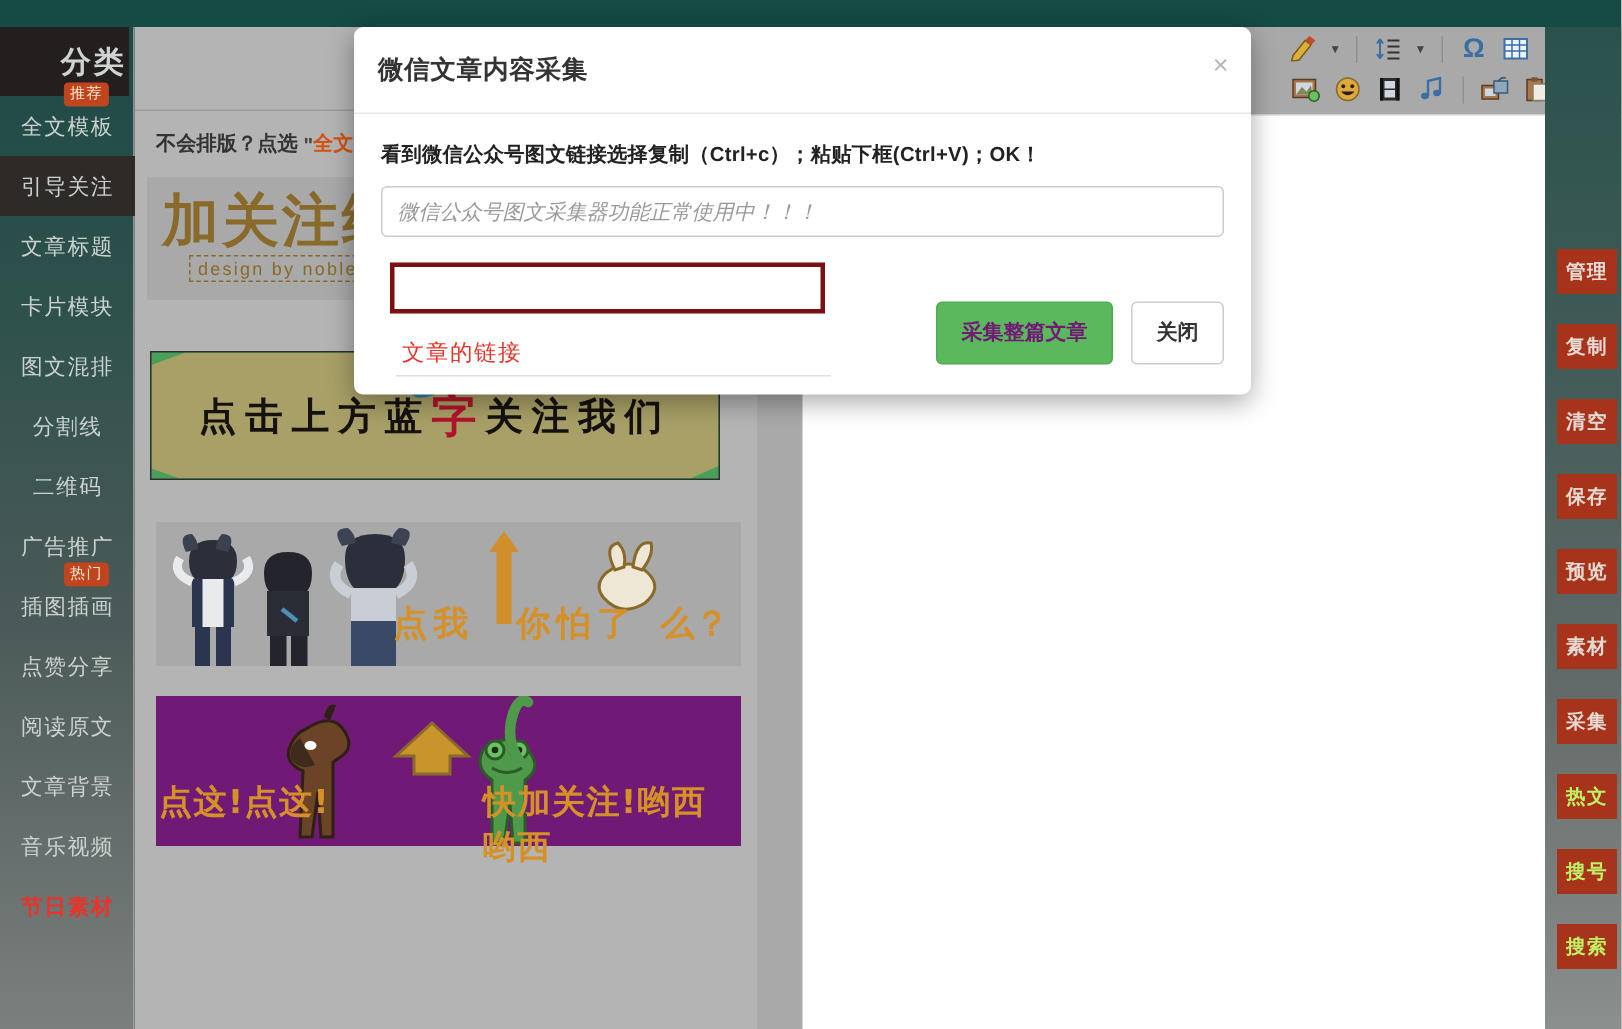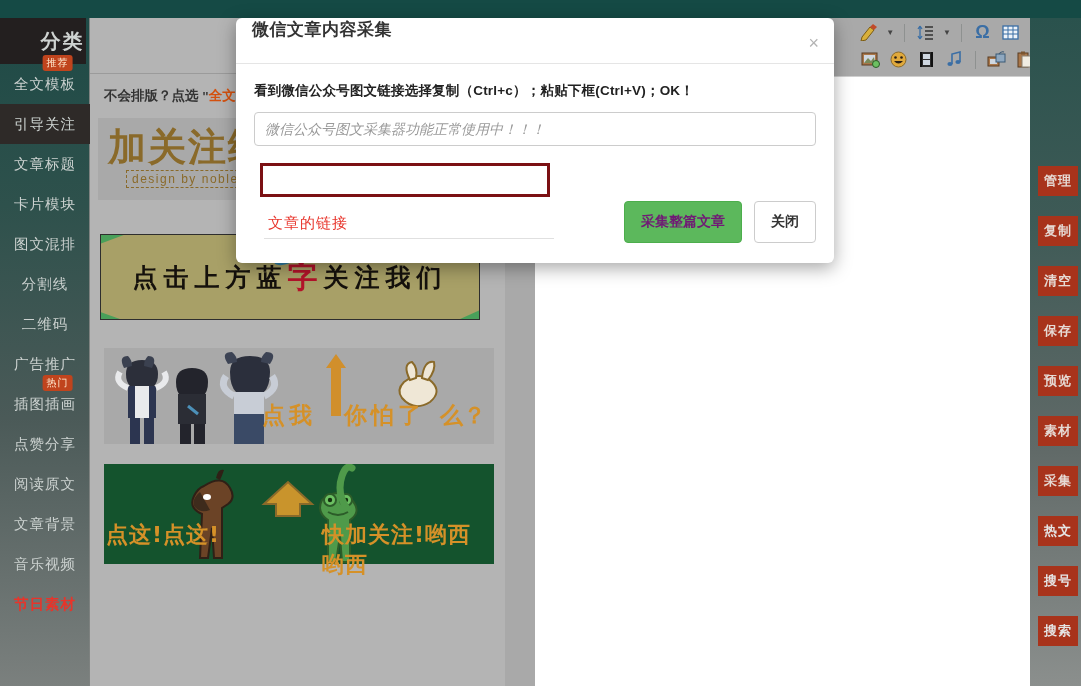--- a/index.html
+++ b/index.html
@@ -120,21 +120,21 @@
     background: #a9a9a9;
   }
   .orange-txt {
     position: absolute; font-weight: bold; color: #d59128;
     font-family: "DejaVu Sans", sans-serif;
   }
 
   
   .thumb-meme {
     width: 390px; height: 100px; margin-left: 6px; position: relative;
-    background: #14532d;
+    background: #701a75;
   }
 
   
   .right-sheet {
     position: absolute; left: 415px; top: 0; width: 576px; height: 668px;
     background: #a9a9a9;
   }
   .sheet-toolbar {
     position: absolute; left: 30px; top: 0; width: 546px; height: 58px;
     background: #a9a9a9;
@@ -157,32 +157,32 @@
   .rail {
     position: absolute; right: 0; top: 18px; width: 51px; height: 668px;
     background: linear-gradient(180deg, #2a524d 0%, #3e5a56 30%, #616a68 65%, #8b8f8d 100%);
   }
   .rail-btn {
     position: absolute; left: 8px; width: 40px; height: 30px;
     background: #a8331b; color: #e6dad4;
     display: flex; align-items: center; justify-content: center;
     font-size: 13px; font-weight: bold; letter-spacing: 1px; cursor: pointer;
   }
-  .rail-btn.yellow { color: #e5e5e5; align-items: center; }
+  .rail-btn.yellow { color: #bef264; align-items: center; }
 
   
   .modal {
     position: absolute; left: 236px; top: 18px; width: 598px; height: 245px;
     background: #fff; border-radius: 6px;
     box-shadow: 0 5px 18px rgba(0,0,0,.35);
     z-index: 40;
   }
   .modal-head {
-    height: 46px; border-bottom: 1px solid #e5e5e5;
-    display: flex; align-items: flex-start; padding: 0 16px; position: relative;
+    height: 58px; border-bottom: 1px solid #e5e5e5;
+    display: flex; align-items: center; padding: 0 16px; position: relative;
   }
   .modal-title { font-size: 17px; color: #333; font-weight: bold; letter-spacing: .5px; }
   .modal-close {
     position: absolute; right: 15px; top: 16px;
     font-size: 18px; color: #b4b4b4; cursor: pointer; line-height: 1;
     background: none; border: 0; font-family: inherit;
   }
   .modal-body { padding: 18px 18px 0; position: relative; }
   .modal-hint { font-size: 13.5px; color: #222; font-weight: bold; letter-spacing: .2px; }
   .url-wrap { position: relative; margin-top: 12px; }

